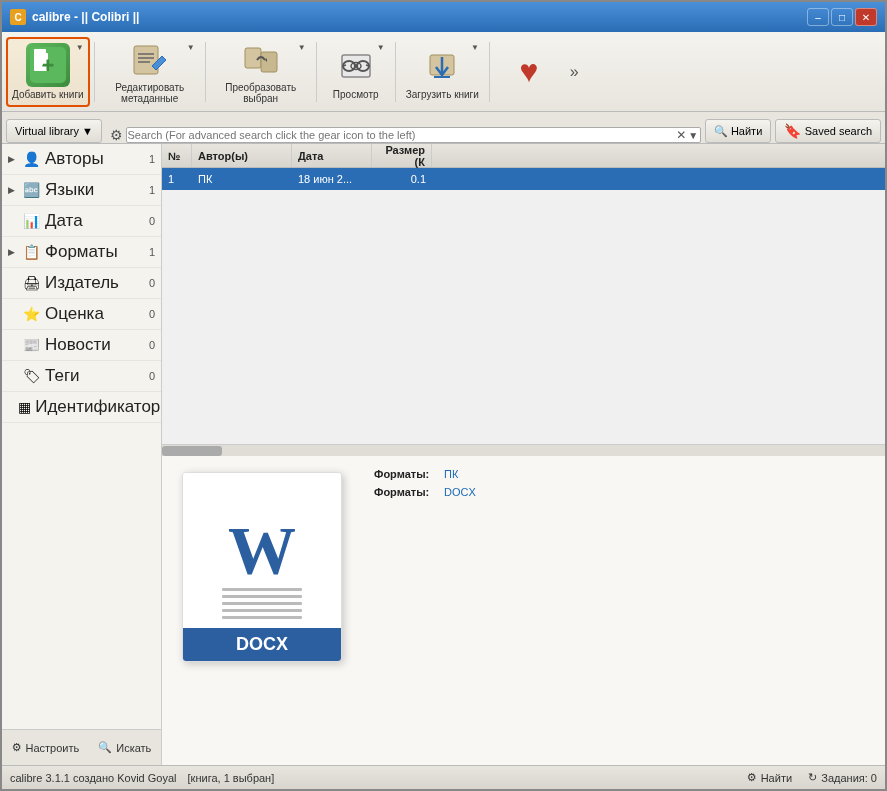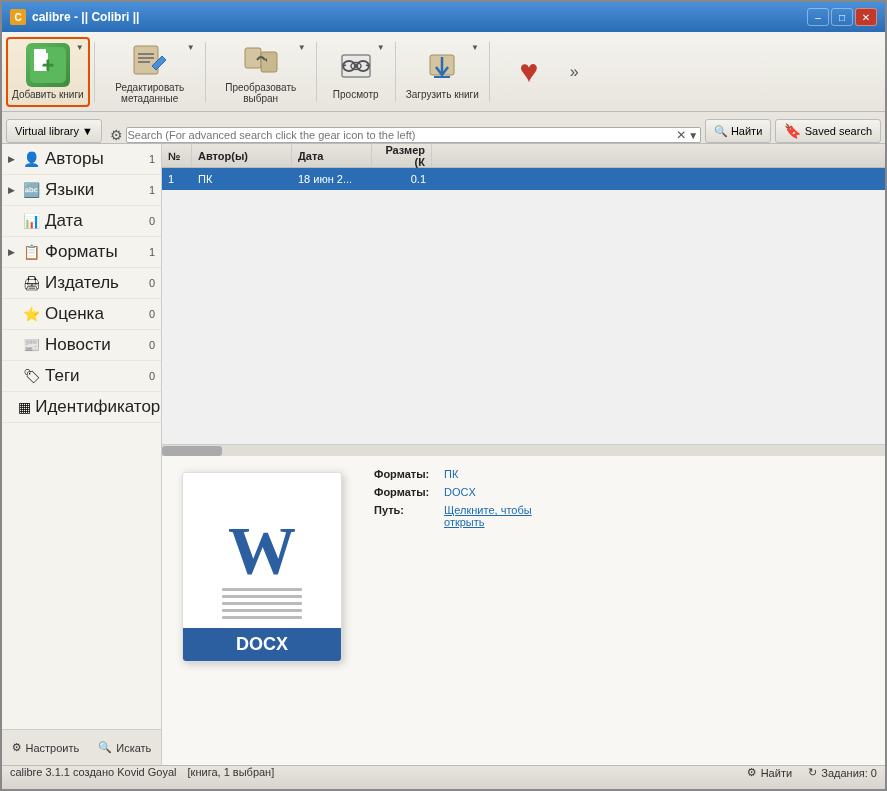--- a/index.html
+++ b/index.html
@@ -85,21 +85,21 @@
     .book-cover { width: 160px; height: 190px; position: relative; display: flex; align-items: center; justify-content: center; background: white; border: 1px solid #ddd; border-radius: 4px; box-shadow: 2px 2px 8px rgba(0,0,0,0.2); overflow: hidden; }
     .docx-cover { width: 100%; height: 100%; display: flex; flex-direction: column; align-items: center; justify-content: center; background: white; }
     .docx-badge { position: absolute; bottom: 0; left: 0; right: 0; background: #2b5fa0; color: white; font-size: 18px; font-weight: bold; text-align: center; padding: 6px 0; }
     .book-meta { flex: 1; padding: 12px; background: #f8f7f4; }
     .meta-row { display: flex; margin-bottom: 6px; align-items: flex-start; }
     .meta-label { font-weight: bold; color: #222; font-size: 11px; min-width: 70px; }
     .meta-value { color: #1a6ab5; font-size: 11px; cursor: pointer; }
     .meta-value.link { text-decoration: underline; color: #1a6ab5; }
 
     
-    .statusbar { height: 24px; background: linear-gradient(to bottom, #e8e5de, #d8d5ce); border-top: 1px solid #bbb; display: flex; align-items: flex-start; padding: 0 8px; gap: 0; font-size: 11px; color: #333; }
+    .statusbar { height: 24px; background: linear-gradient(to bottom, #e8e5de, #d8d5ce); border-top: 1px solid #bbb; display: flex; align-items: center; padding: 0 8px; gap: 0; font-size: 11px; color: #333; }
     .statusbar-left { flex: 1; }
     .statusbar-right { display: flex; align-items: center; gap: 16px; }
     .status-btn { display: flex; align-items: center; gap: 4px; cursor: pointer; }
 
     
     ::-webkit-scrollbar { width: 8px; height: 8px; }
     ::-webkit-scrollbar-track { background: #e8e5de; }
     ::-webkit-scrollbar-thumb { background: #aaa; border-radius: 4px; }
 
     
@@ -371,24 +371,20 @@
 
         <div class="book-meta">
           <div class="meta-row">
             <span class="meta-label">Форматы:</span>
             <span class="meta-value">ПК</span>
           </div>
           <div class="meta-row">
             <span class="meta-label">Форматы:</span>
             <span class="meta-value">DOCX</span>
           </div>
-          <div class="meta-row">
-            <span class="meta-label">Путь:</span>
-            <span class="meta-value link" style="max-width:120px;">Щелкните, чтобы открыть</span>
-          </div>
         </div>
       </div>
     </div>
   </div>
 
   <div class="statusbar">
     <div class="statusbar-left">
       <span>calibre 3.1.1 создано Kovid Goyal</span>
       <span style="margin-left: 8px;">[книга, 1 выбран]</span>
     </div>

